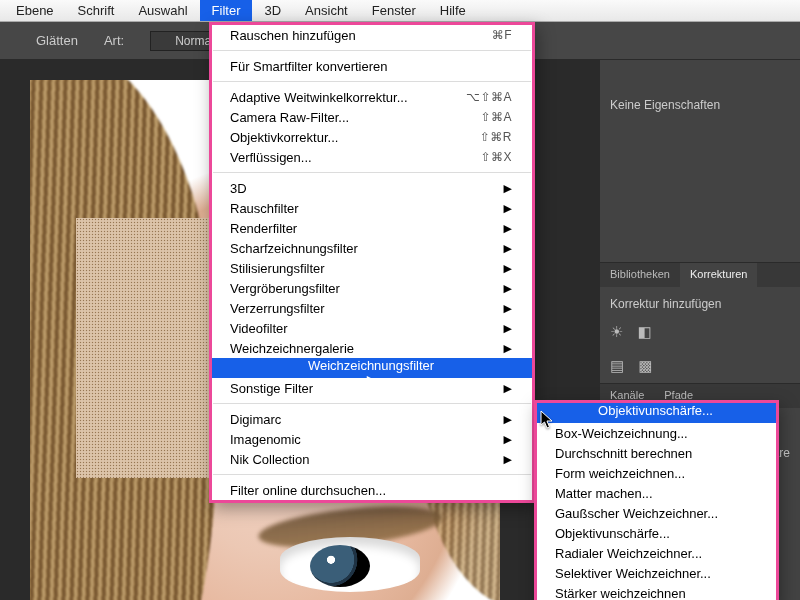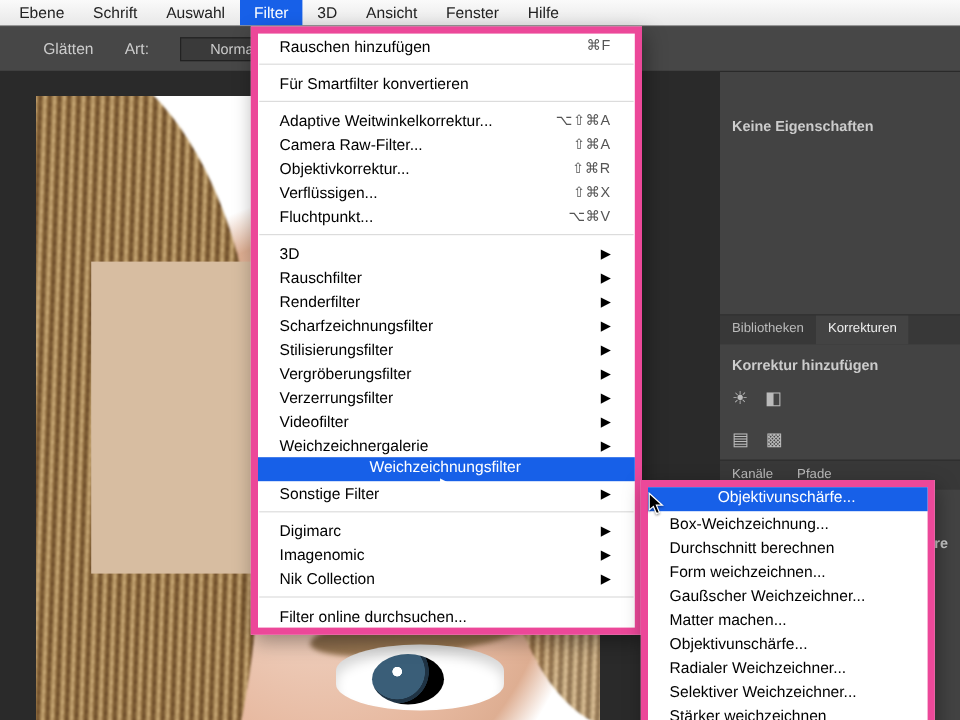--- a/index.html
+++ b/index.html
@@ -27,24 +27,24 @@
     background:#cfb79e; filter:contrast(1.1); }
   .noise-patch:before { content:""; position:absolute; inset:0;
     background-image:
       radial-gradient(#8e7251 0.5px, transparent 0.5px),
       radial-gradient(#e4d4bf 0.5px, transparent 0.5px);
     background-size:3px 3px,3px 3px; background-position:0 0,1.5px 1.5px; opacity:.9; }
   .right-panels { position:absolute; right:0; top:60px; width:200px; height:540px; background:#434343; }
   .panel-tabs { display:flex; background:#383838; height:24px; font-size:11px; }
   .panel-tabs span { padding:5px 10px; color:#bbb; }
   .panel-tabs .act { background:#434343; color:#eee; }
-  .panel-body { padding:10px; font-size:12px; color:#ccc;font-weight:bold; }
+  .panel-body { padding:10px; font-size:12px; color:#ccc; }
   .divider { height:1px; background:#2a2a2a; margin-top:140px; }
   .iconrow { display:flex; gap:14px; padding:8px 10px; color:#bbb; font-size:15px; }
-  .dropdown, .submenu { position:absolute; background:#fff; color:#000; border:6px solid #ec4899; box-shadow:3px 6px 16px rgba(0,0,0,.35); font-size:13px; }
+  .dropdown, .submenu { position:absolute; background:#fff; color:#000; border:3px solid #ec4899; box-shadow:3px 6px 16px rgba(0,0,0,.35); font-size:13px; }
   .dropdown { left:209px; top:22px; width:326px; }
   .submenu  { left:534px; top:400px; width:245px; }
   .mi { display:flex; align-items:center; justify-content:space-between; height:20px; padding:0 20px 0 18px; white-space:nowrap; }
   .mi .arr { font-size:11px; color:#000; }
   .sep { height:1px; background:#dcdcdc; margin:5px 1px; }
   .hl { background:#1760e8; color:#fff;flex-direction:column; }
   .hl .arr, .hl .sc { color:#fff; }
   .sc { color:#555; font-size:12px; letter-spacing:.5px; }
   .cursor { position:absolute; left:540px; top:410px; width:14px; height:20px; z-index:20; }
   .cursor svg { filter:drop-shadow(0 1px 1px rgba(0,0,0,.4)); }
@@ -130,24 +130,20 @@
         <span class="sc">⇧⌘A</span>
       </div>
       <div class="mi">
         <span>Objektivkorrektur...</span>
         <span class="sc">⇧⌘R</span>
       </div>
       <div class="mi">
         <span>Verflüssigen...</span>
         <span class="sc">⇧⌘X</span>
       </div>
-      <div class="mi">
-        <span>Fluchtpunkt...</span>
-        <span class="sc">⌥⌘V</span>
-      </div>
     </div>
   <div class="sep"></div>
   <div id="subgroups">
       <div class="mi">
         <span>3D</span>
         <span class="arr">▶</span>
       </div>
       <div class="mi">
         <span>Rauschfilter</span>
         <span class="arr">▶</span>
@@ -218,24 +214,24 @@
       <div class="mi">
         <span>Box-Weichzeichnung...</span>
       </div>
       <div class="mi">
         <span>Durchschnitt berechnen</span>
       </div>
       <div class="mi">
         <span>Form weichzeichnen...</span>
       </div>
       <div class="mi">
+        <span>Matter machen...</span>
+      </div>
+      <div class="mi">
         <span>Gaußscher Weichzeichner...</span>
-      </div>
-      <div class="mi">
-        <span>Matter machen...</span>
       </div>
       <div class="mi">
         <span>Objektivunschärfe...</span>
       </div>
       <div class="mi">
         <span>Radialer Weichzeichner...</span>
       </div>
       <div class="mi">
         <span>Selektiver Weichzeichner...</span>
       </div>

